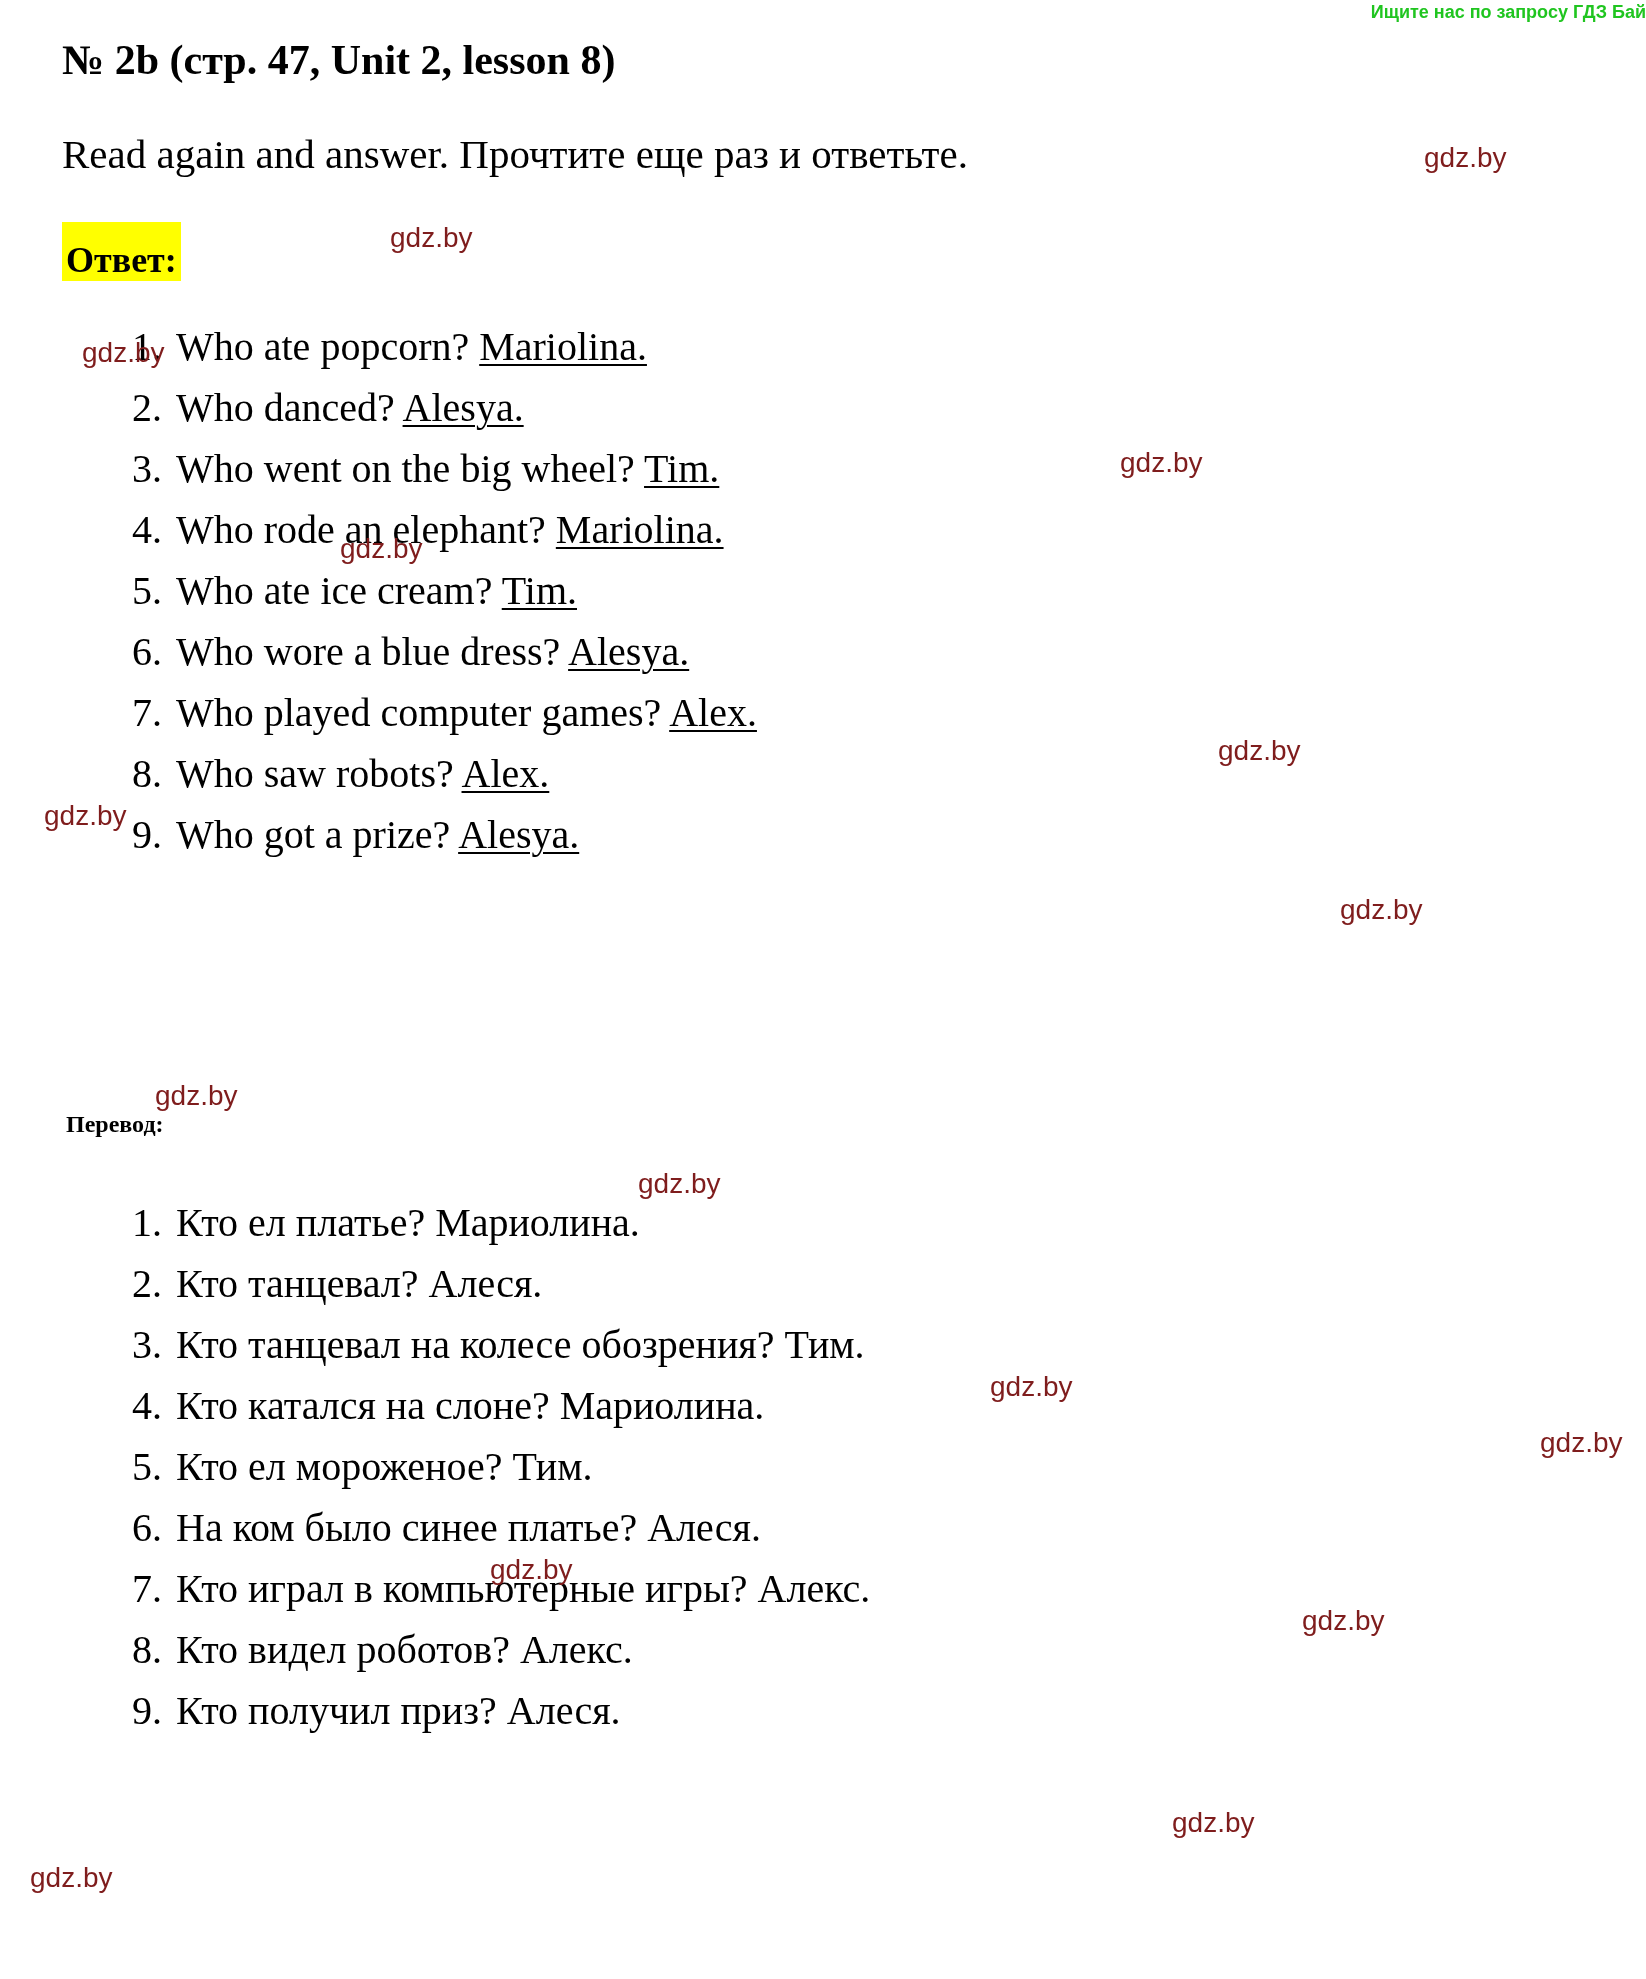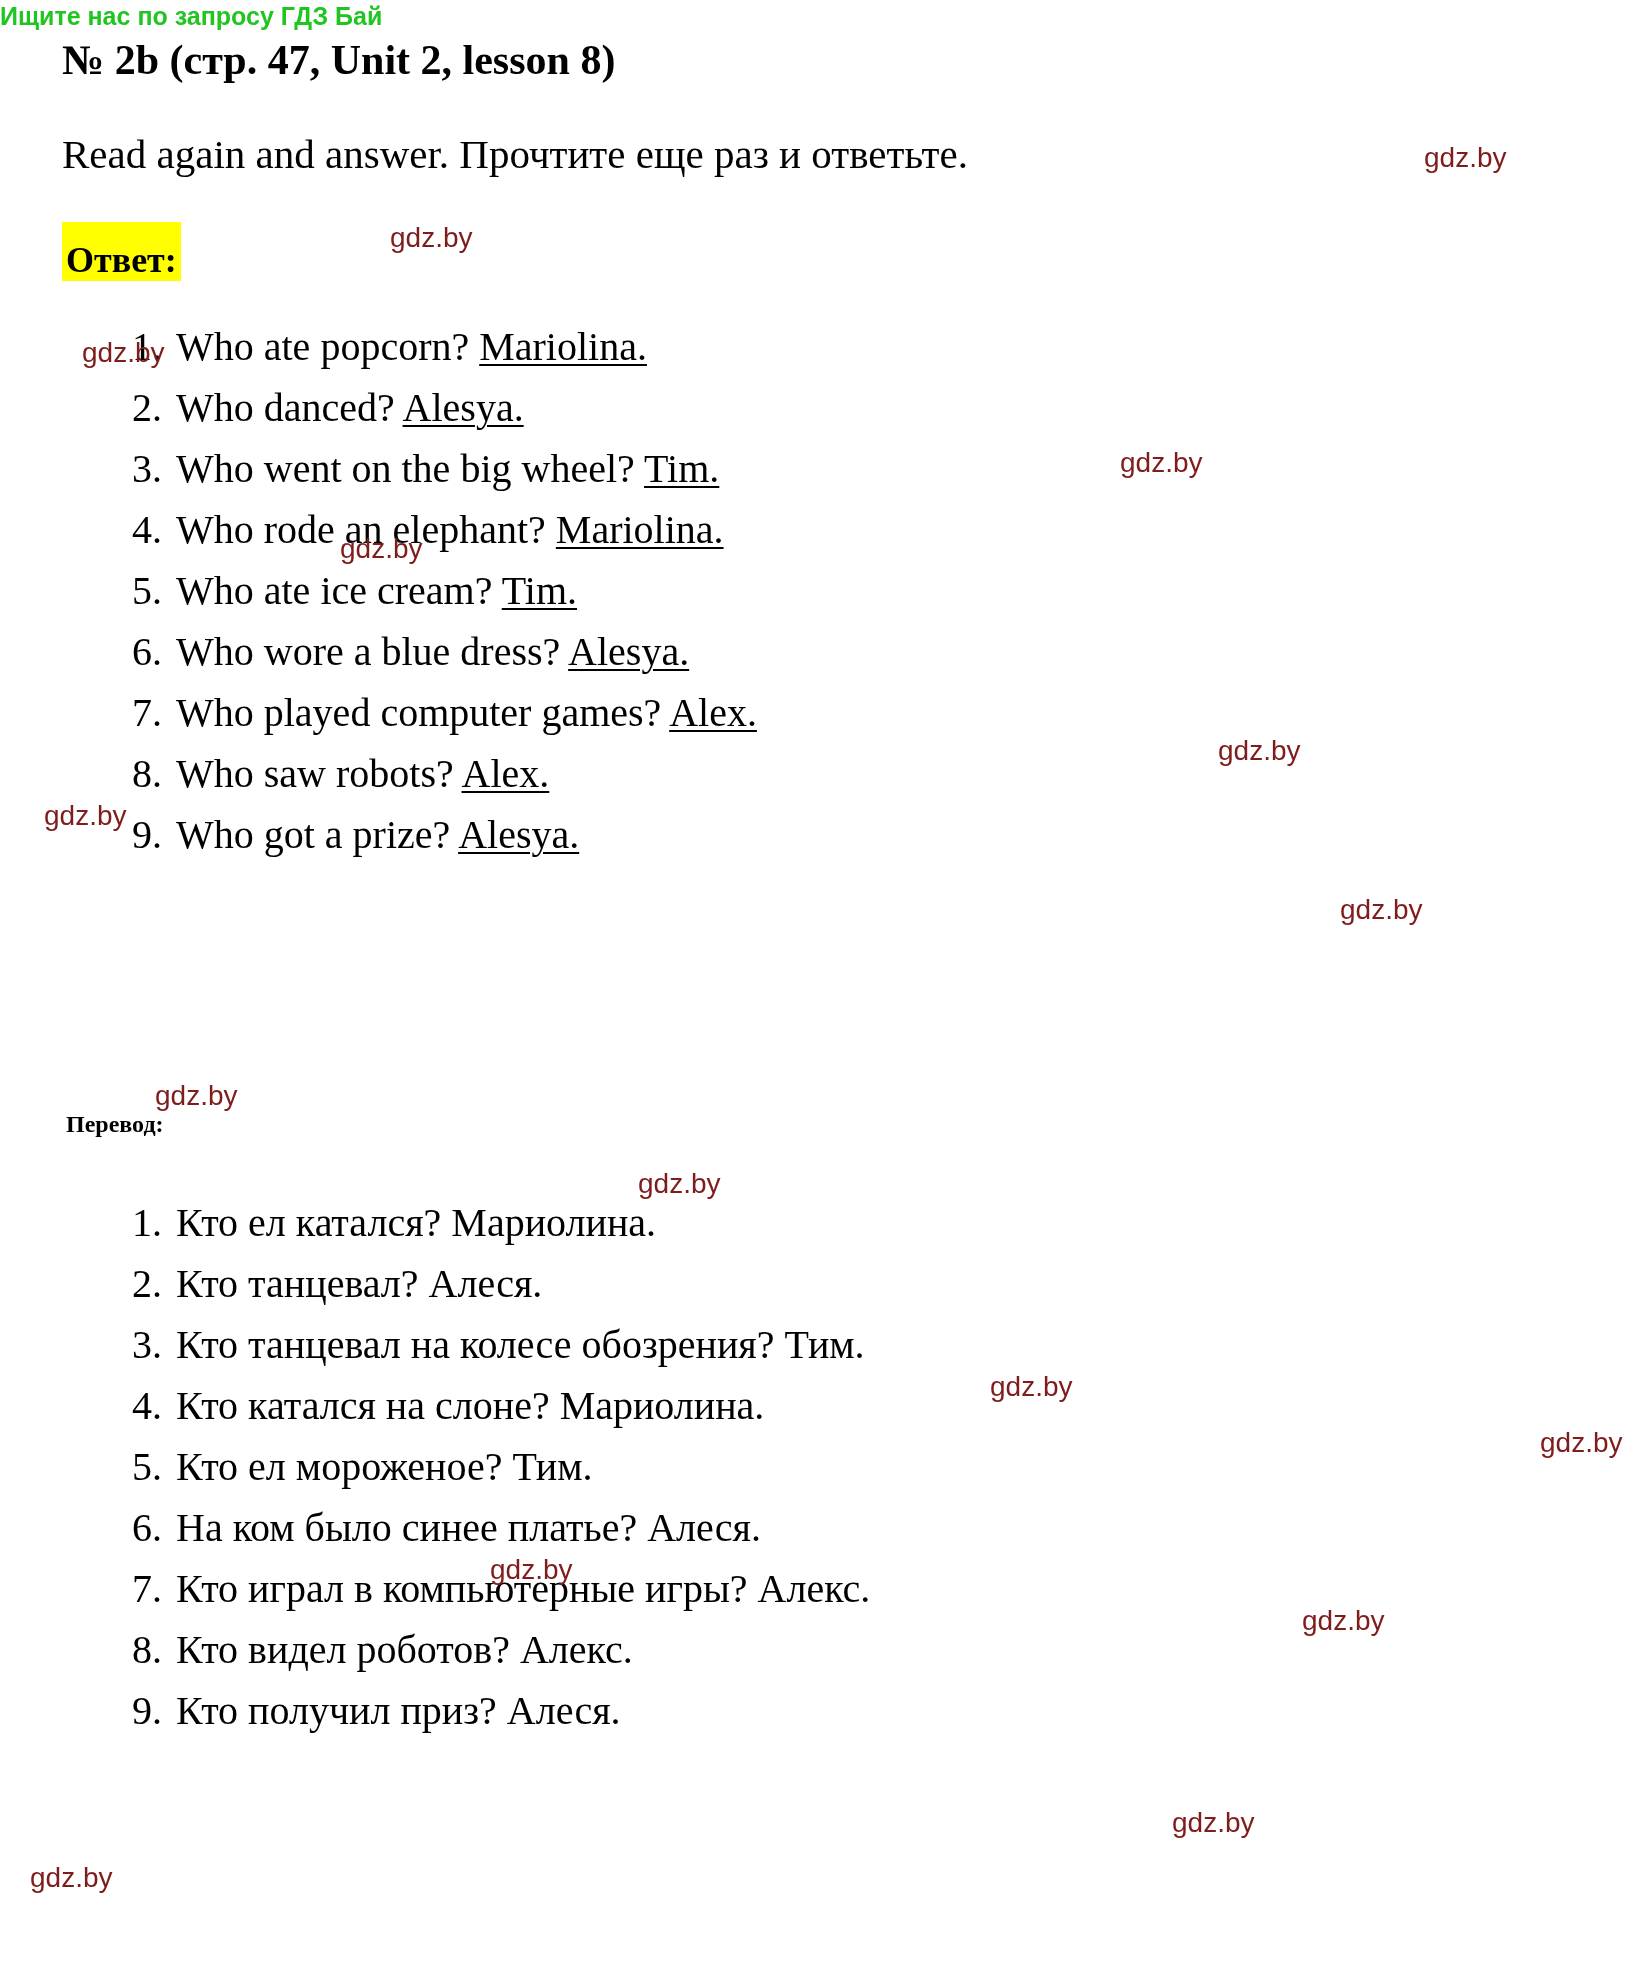--- a/index.html
+++ b/index.html
@@ -19,23 +19,23 @@
     overflow: hidden;
     background: #ffffff;
   }
 
   
   .promo-line {
     position: absolute;
     top: 2px;
     left: 0;
     width: 1646px;
-    text-align: left;
+    text-align: right;
     font-family: "Liberation Sans", "DejaVu Sans", sans-serif;
-    font-size: 25px;
+    font-size: 18px;
     font-weight: bold;
     color: #20c520;
     letter-spacing: 0px;
     white-space: nowrap;
   }
 
   
   .content {
     position: absolute;
     left: 0;
@@ -169,21 +169,21 @@
         <li><span class="item-num">5.</span><span class="q-text">Who ate ice cream?</span> <span class="a-text underlined">Tim.</span></li>
         <li><span class="item-num">6.</span><span class="q-text">Who wore a blue dress?</span> <span class="a-text underlined">Alesya.</span></li>
         <li><span class="item-num">7.</span><span class="q-text">Who played computer games?</span> <span class="a-text underlined">Alex.</span></li>
         <li><span class="item-num">8.</span><span class="q-text">Who saw robots?</span> <span class="a-text underlined">Alex.</span></li>
         <li><span class="item-num">9.</span><span class="q-text">Who got a prize?</span> <span class="a-text underlined">Alesya.</span></li>
       </ol>
 
     <div class="translation-heading">Перевод:</div>
 
     <ol class="qa-list russian" id="russian-list">
-        <li><span class="item-num">1.</span><span class="q-text">Кто ел катался?</span> <span class="a-text">Мариолина.</span></li>
+        <li><span class="item-num">1.</span><span class="q-text">Кто ел платье?</span> <span class="a-text">Мариолина.</span></li>
         <li><span class="item-num">2.</span><span class="q-text">Кто танцевал?</span> <span class="a-text">Алеся.</span></li>
         <li><span class="item-num">3.</span><span class="q-text">Кто танцевал на колесе обозрения?</span> <span class="a-text">Тим.</span></li>
         <li><span class="item-num">4.</span><span class="q-text">Кто катался на слоне?</span> <span class="a-text">Мариолина.</span></li>
         <li><span class="item-num">5.</span><span class="q-text">Кто ел мороженое?</span> <span class="a-text">Тим.</span></li>
         <li><span class="item-num">6.</span><span class="q-text">На ком было синее платье?</span> <span class="a-text">Алеся.</span></li>
         <li><span class="item-num">7.</span><span class="q-text">Кто играл в компьютерные игры?</span> <span class="a-text">Алекс.</span></li>
         <li><span class="item-num">8.</span><span class="q-text">Кто видел роботов?</span> <span class="a-text">Алекс.</span></li>
         <li><span class="item-num">9.</span><span class="q-text">Кто получил приз?</span> <span class="a-text">Алеся.</span></li>
       </ol>
 

